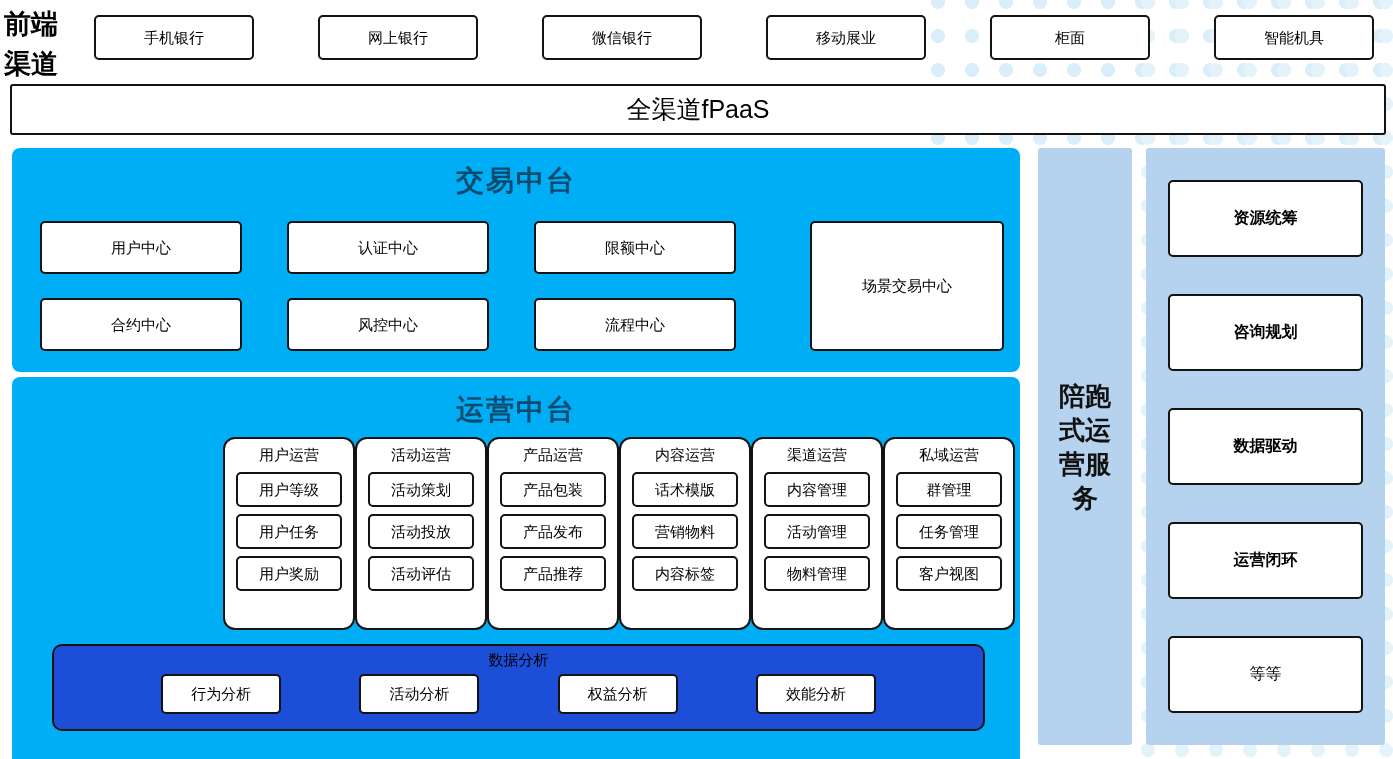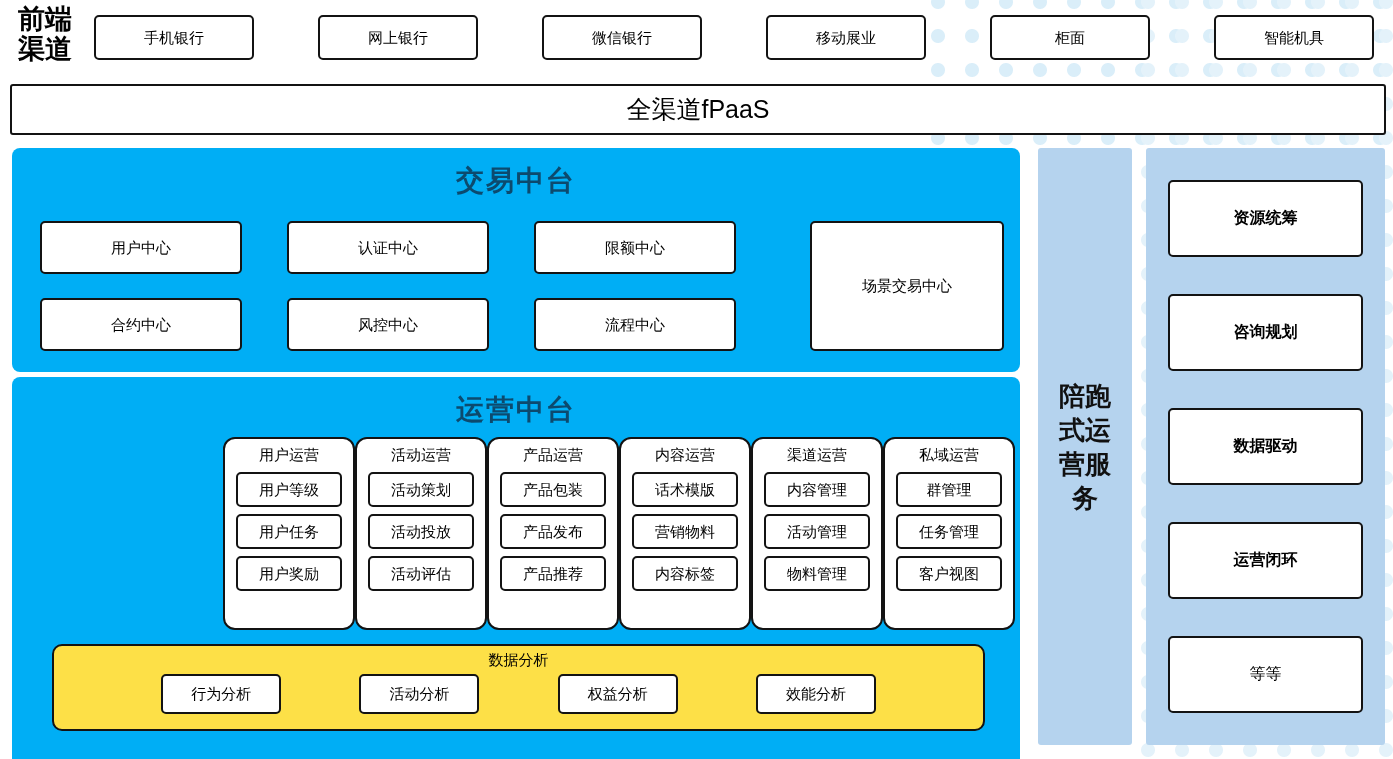--- a/index.html
+++ b/index.html
@@ -61,25 +61,24 @@
   
   #channel-label {
     position: absolute;
     left: 4px;
     top: 4px;
     width: 82px;
     height: 64px;
     font-family: "Liberation Serif", "DejaVu Serif", serif;
     font-weight: 700;
     font-size: 27px;
-    line-height: 30px;
+    line-height: 40px;
     letter-spacing: 0px;
     z-index: 3;
     white-space: pre-line;
-    text-align: center;
   }
   #channel-row {
     position: absolute;
     left: 94px;
     top: 15px;
     width: 1288px;
     height: 45px;
     display: flex;
     gap: 0;
     z-index: 3;
@@ -185,21 +184,21 @@
   }
   .ops-item:last-child { margin-bottom: 0; }
 
   
   #analysis-panel {
     position: absolute;
     left: 40px;
     top: 267px;
     width: 933px;
     height: 87px;
-    background: #fde047;
+    background: #1d4ed8;
     border: 2.5px solid #131313;
     border-radius: 10px;
     box-sizing: border-box;
     padding-top: 5px;
   }
   #analysis-title {
     text-align: center;
     font-size: 15px;
     margin-bottom: 4px;
   }

